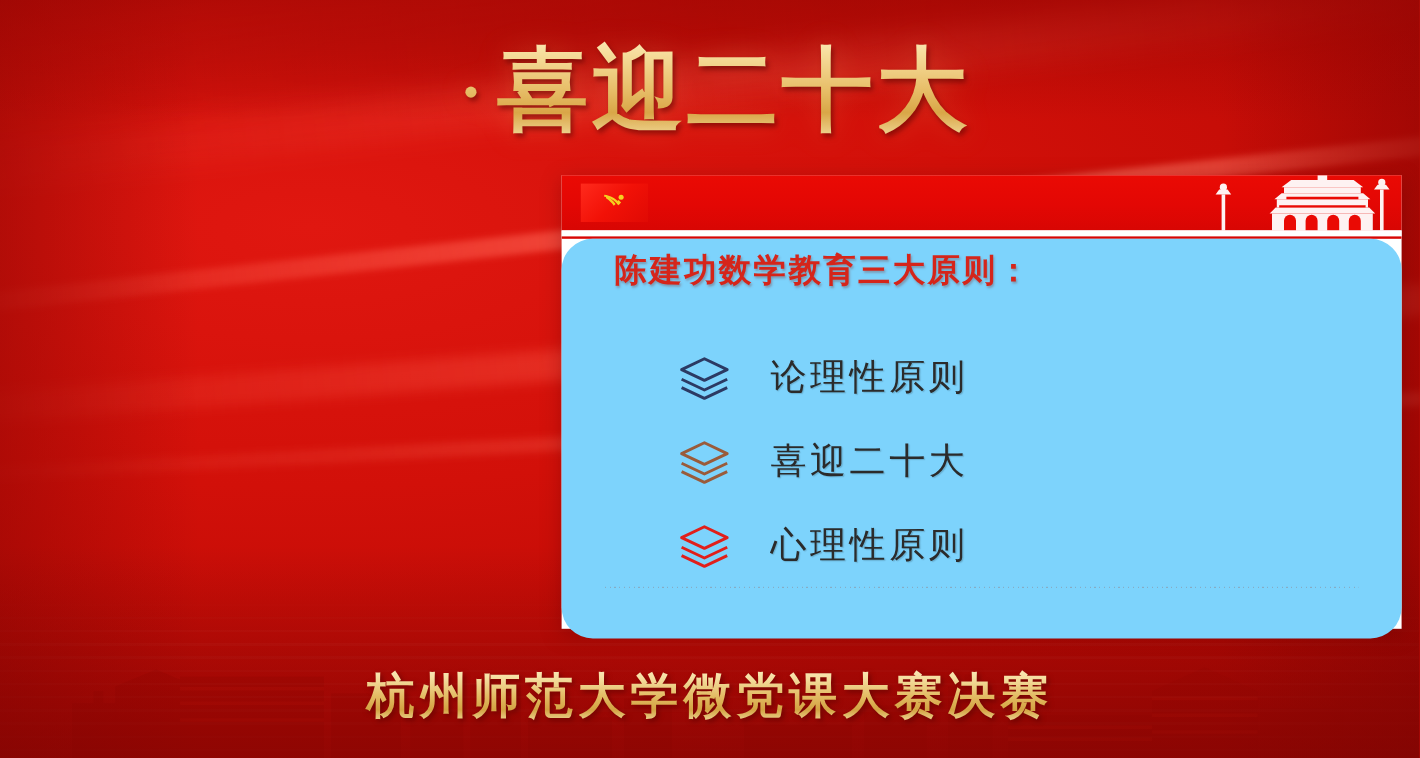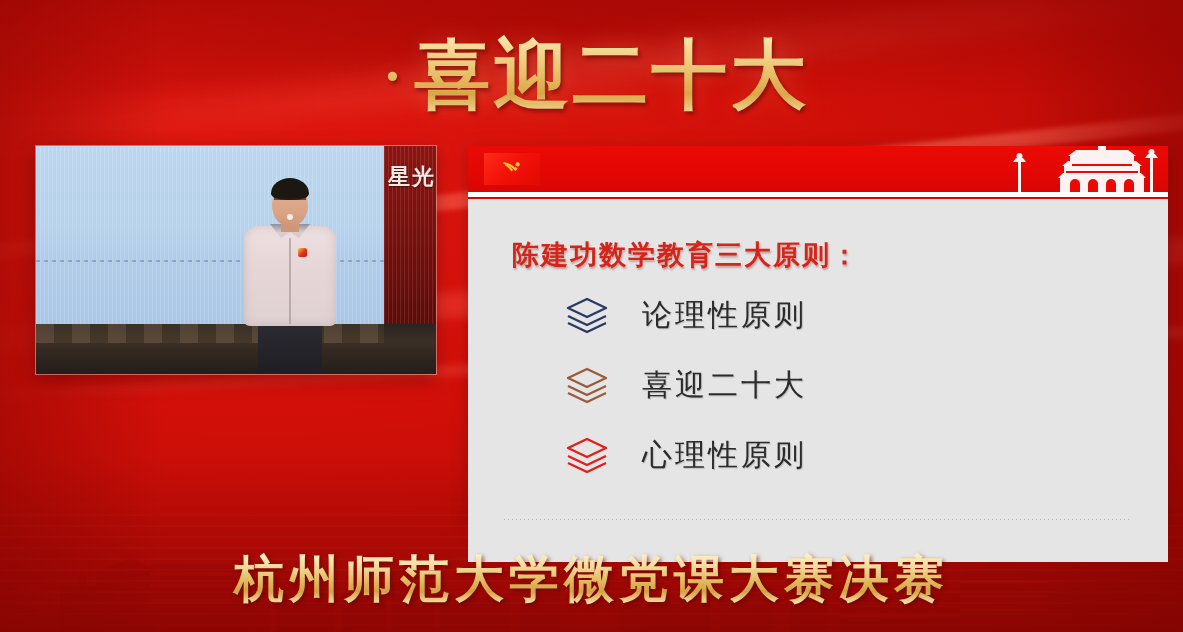--- a/index.html
+++ b/index.html
@@ -181,52 +181,53 @@
     position:absolute;right:0;top:-2px;width:170px;height:50px;
   }
   .gate svg{width:100%;height:100%;display:block;}
   .slide-rule{
     height:7px;background:#ffffff;position:relative;
   }
   .slide-rule::after{
     content:"";position:absolute;left:0;right:0;bottom:0;height:2px;background:#d80603;
   }
   .slide-body{
-    position:relative;height:325px;background:#e5e5e5;
-    padding:38px 0 0 0;
+    position:relative;height:325px;background:#7dd3fc;
+    padding:8px 0 0 0;
+    border-radius:26px;
   }
   .slide-title{
     margin:0 0 0 44px;
     font-family:"DejaVu Serif","Liberation Serif",serif;
     font-size:27px;font-weight:700;color:#d5251a;letter-spacing:2px;
     text-shadow:1px 2px 2px rgba(120,40,35,.35);
   }
   .bullets{margin:22px 0 0 0;padding:0;list-style:none;}
   .bullet{
-    display:flex;align-items:flex-start;height:70px;padding-left:96px;
+    display:flex;align-items:flex-end;height:70px;padding-left:96px;
   }
   .b-icon{width:46px;height:40px;flex:0 0 46px;display:block;}
   .b-icon svg{width:100%;height:100%;display:block;}
   .b-label{
     margin-left:32px;
     font-family:"DejaVu Serif","Liberation Serif",serif;
     font-size:30px;color:#2b2b2b;letter-spacing:3px;
     text-shadow:1px 1px 1px rgba(0,0,0,.18);
   }
   .dotline{
     position:absolute;left:36px;right:36px;bottom:42px;height:1px;
     background:repeating-linear-gradient(to right, rgba(140,140,150,.55) 0 1px, rgba(0,0,0,0) 1px 4px);
   }
 
   
   .banner{
     position:absolute;left:0;right:0;bottom:22px;height:62px;
     display:flex;align-items:center;justify-content:center;
     font-family:"DejaVu Serif","Liberation Serif",serif;
-    font-size:50px;font-weight:700;letter-spacing:.1em;white-space:nowrap;
+    font-size:40px;font-weight:700;letter-spacing:.1em;white-space:nowrap;
     background:linear-gradient(180deg,#fff6da 0%,#f6e0a4 26%,#e3bb63 52%,#d3a342 70%,#f5e3ab 90%,#c08f32 100%);
     -webkit-background-clip:text;background-clip:text;color:transparent;
     filter:drop-shadow(2px 2px 2px rgba(85,2,0,.6));
   }
 </style>
 </head>
 <body>
 
 <div id="stage">
 
@@ -263,39 +264,20 @@
     </svg>
   </div>
   <div class="strata"></div>
   <div class="bg-vignette"></div>
 
   <div class="headline">
     <span class="dot">·</span>
     <span>喜迎二十大</span>
   </div>
 
-  <div class="video">
-    <div class="v-led"></div>
-    <div class="v-side">
-      <div class="v-side-text">星光</div>
-    </div>
-    <div class="v-floor"></div>
-    <div class="person">
-      <div class="p-legs"></div>
-      <div class="p-torso"></div>
-      <div class="p-placket"></div>
-      <div class="p-badge"></div>
-      <div class="p-collar"></div>
-      <div class="p-neck"></div>
-      <div class="p-head"></div>
-      <div class="p-hair"></div>
-      <div class="p-glasses"></div>
-      <div class="p-mic"></div>
-    </div>
-  </div>
 
   <div class="slide">
 
     <div class="slide-header">
       <div class="flag">
         <svg viewBox="0 0 26 22" aria-hidden="true">
           <g fill="#f5d020">
             <path d="M6 18 L6 5 C9 7 12 9 14 12 L12.5 13.5 C10.8 10.9 8.6 8.9 6 7.2 Z"></path>
             <path d="M4.5 4.2 C9.5 4.6 14.5 7.4 17.8 11.8 L16.2 13 C13.3 9.1 9 6.5 4.5 6 Z"></path>
             <circle cx="18.6" cy="6.4" r="2.1"></circle>

